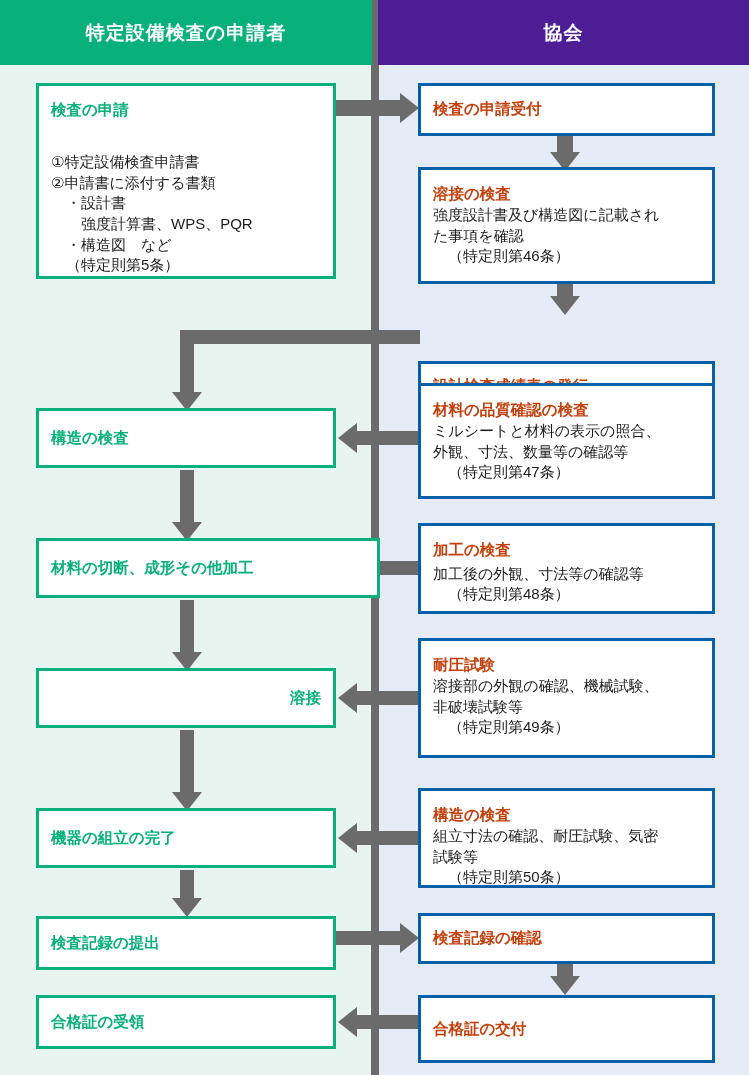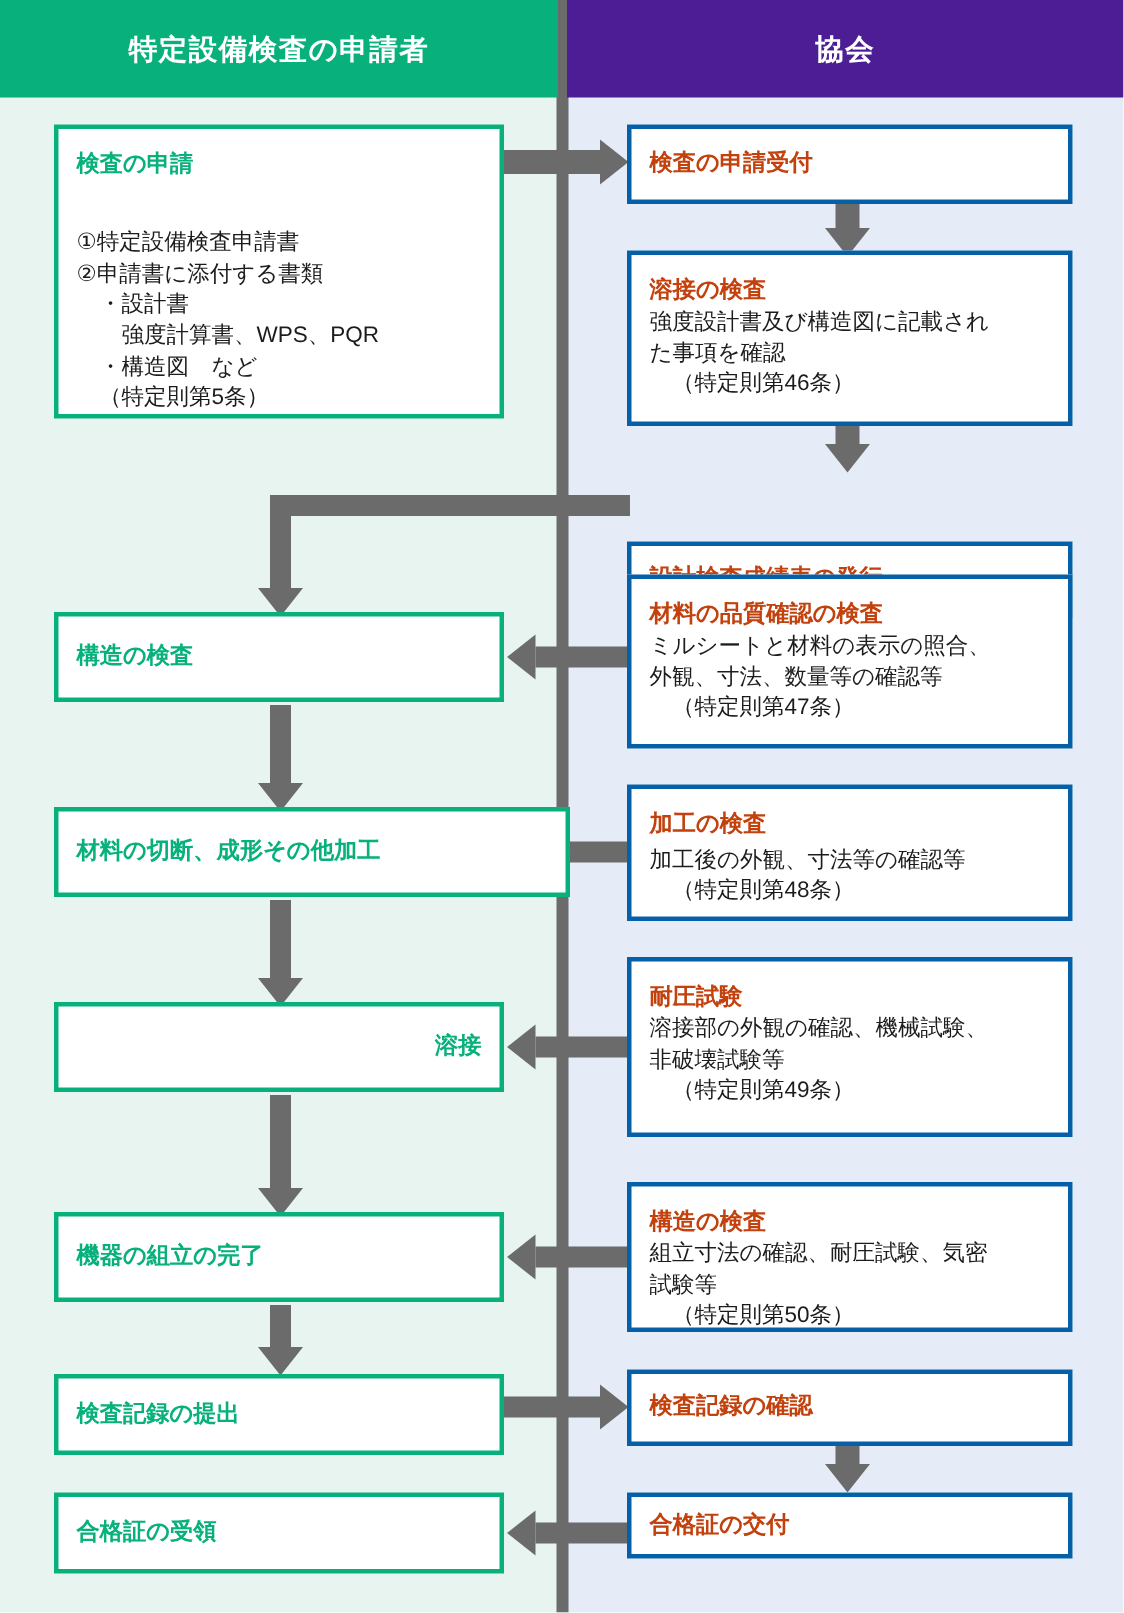--- a/index.html
+++ b/index.html
@@ -194,17 +194,17 @@
     <div class="ttl">構造の検査</div>
     <div class="body">組立寸法の確認、耐圧試験、気密
 試験等
 　（特定則第50条）</div>
   </div>
 
   <div class="box blue" style="left:418px; top:913px; width:297px; height:51px;">
     <div class="ttl">検査記録の確認</div>
   </div>
 
-  <div class="box blue" style="left:418px; top:995px; width:297px; height:44px;">
+  <div class="box blue" style="left:418px; top:995px; width:297px; height:68px;">
     <div class="ttl">合格証の交付</div>
   </div>
 
 </div>
 
 </body></html>

